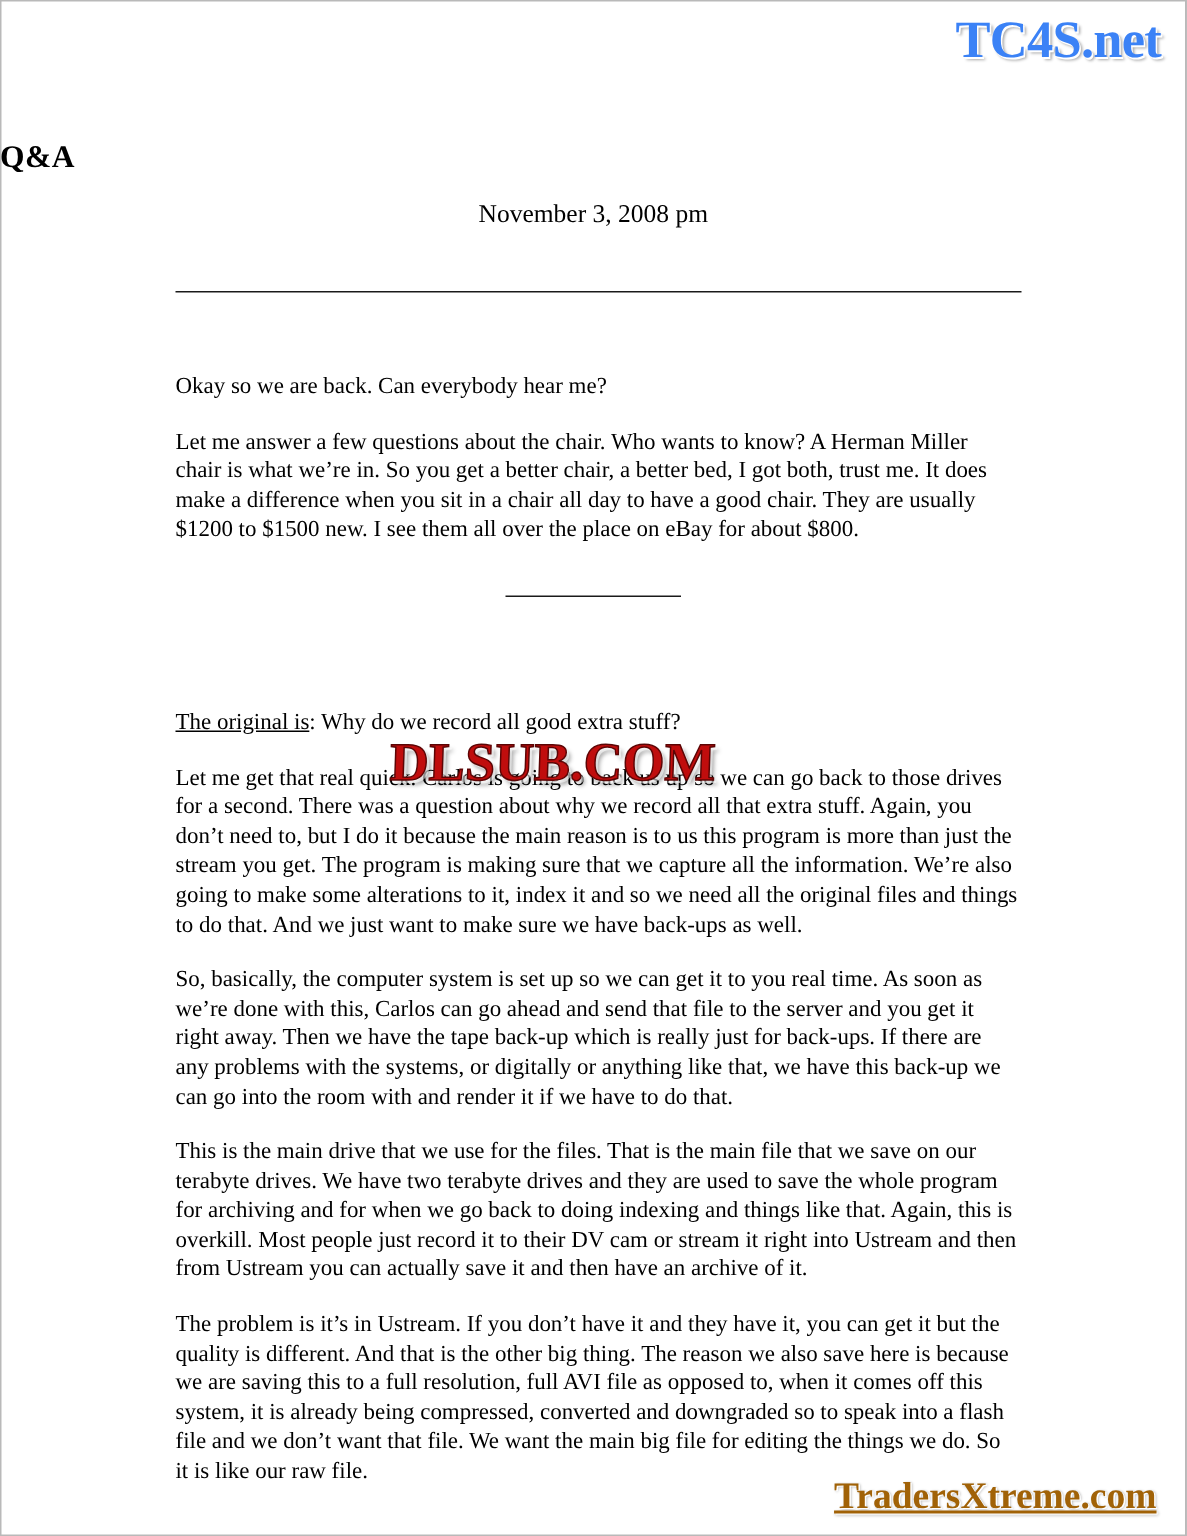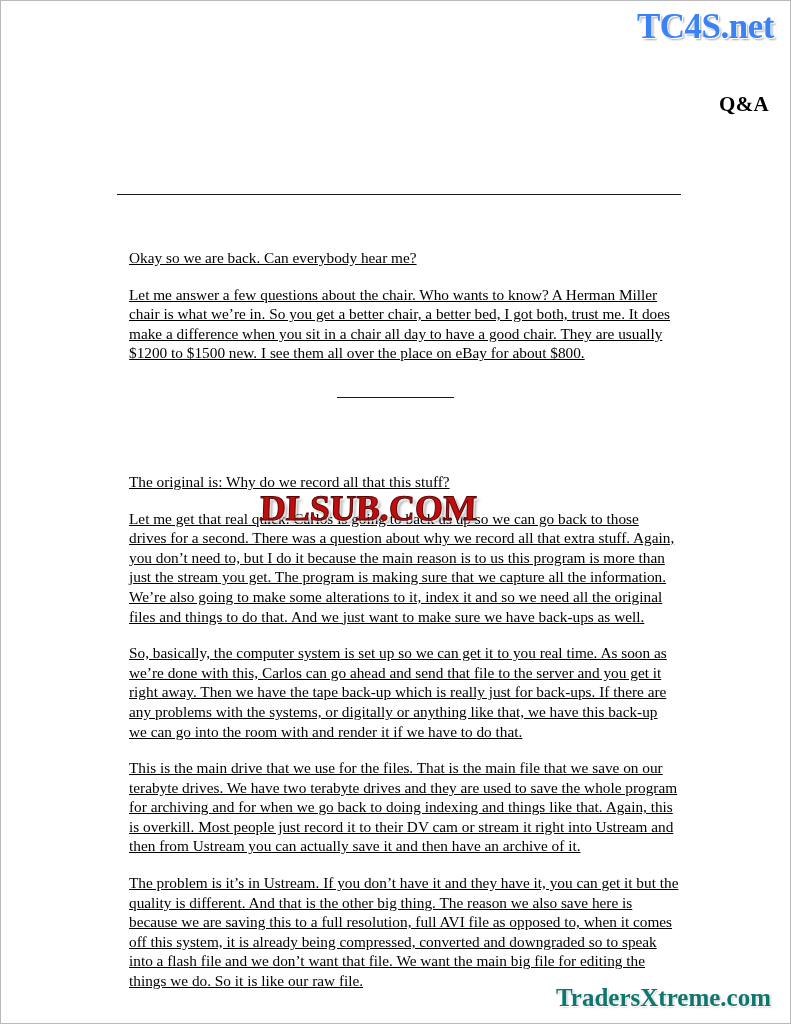--- a/index.html
+++ b/index.html
@@ -42,23 +42,24 @@
   }
 
   
   .wm-bottom {
     position: absolute;
     right: 20px;
     bottom: 12px;
     font-family: "Liberation Serif", serif;
     font-weight: bold;
     font-size: 25px;
-    color: #0f766e;
+    color: #a16207;
     text-shadow: 1px 1px 0 #ffffff, 1px 1px 2px rgba(0,0,0,0.4);
     white-space: nowrap;
+    text-decoration: underline;
   }
 
   
   .wm-center {
     position: absolute;
     left: 260px;
     top: 487px;
     font-family: "Liberation Serif", serif;
     font-weight: bold;
     font-style: normal;
@@ -69,25 +70,24 @@
     text-shadow: 2px 2px 0 rgba(255,255,255,0.55), 3px 3px 3px rgba(0,0,0,0.35);
     white-space: nowrap;
     transform: skewX(-2deg);
   }
 
   .doc-title {
     position: absolute;
     left: 0;
     top: 92px;
     width: 737px;
-    text-align: right;
+    text-align: left;
     font-size: 21px;
     font-weight: bold;
     letter-spacing: 0.3px;
-    padding-left: 32px;
   }
   .doc-date {
     position: absolute;
     left: 0;
     top: 133px;
     width: 791px;
     text-align: center;
     font-size: 17px;
   }
 
@@ -112,48 +112,48 @@
   .body {
     position: absolute;
     left: 117px;
     top: 248px;
     width: 562px;
     font-size: 15.3px;
     line-height: 19.6px;
     text-align: left;
   }
   .body p {
-    margin: 0 0 17px 12px;
-    text-decoration: underline;
+    margin: 0 0 17px 0;
   }
   .u {
     text-decoration: underline;
   }
   .spacer-block { height: 92px; }
 </style>
 </head>
 <body>
 
 <div class="page">
   <div class="page-border"></div>
 
   <div class="wm-top">TC4S.net</div>
 
   <div class="doc-title">Q&amp;A</div>
+  <div class="doc-date">November 3, 2008 pm</div>
 
   <div class="hrule"></div>
   <div class="short-rule"></div>
 
   <div class="body">
     <p>Okay so we are back. Can everybody hear me?</p>
     <p>Let me answer a few questions about the chair. Who wants to know? A Herman Miller chair is what we’re in. So you get a better chair, a better bed, I got both, trust me. It does make a difference when you sit in a chair all day to have a good chair. They are usually $1200 to $1500 new. I see them all over the place on eBay for about $800.</p>
 
     <div class="spacer-block"></div>
 
-    <p><span class="u">The original is</span><span>: Why do we record all that this stuff?</span></p>
+    <p><span class="u">The original is</span><span>: Why do we record all good extra stuff?</span></p>
 
     <p>Let me get that real quick. Carlos is going to back us up so we can go back to those drives for a second. There was a question about why we record all that extra stuff. Again, you don’t need to, but I do it because the main reason is to us this program is more than just the stream you get. The program is making sure that we capture all the information. We’re also going to make some alterations to it, index it and so we need all the original files and things to do that. And we just want to make sure we have back-ups as well.</p>
     <p>So, basically, the computer system is set up so we can get it to you real time. As soon as we’re done with this, Carlos can go ahead and send that file to the server and you get it right away. Then we have the tape back-up which is really just for back-ups. If there are any problems with the systems, or digitally or anything like that, we have this back-up we can go into the room with and render it if we have to do that.</p>
     <p>This is the main drive that we use for the files. That is the main file that we save on our terabyte drives. We have two terabyte drives and they are used to save the whole program for archiving and for when we go back to doing indexing and things like that. Again, this is overkill. Most people just record it to their DV cam or stream it right into Ustream and then from Ustream you can actually save it and then have an archive of it.</p>
     <p>The problem is it’s in Ustream. If you don’t have it and they have it, you can get it but the quality is different. And that is the other big thing. The reason we also save here is because we are saving this to a full resolution, full AVI file as opposed to, when it comes off this system, it is already being compressed, converted and downgraded so to speak into a flash file and we don’t want that file. We want the main big file for editing the things we do. So it is like our raw file.</p>
   </div>
 
   <div class="wm-center">DLSUB.COM</div>
   <div class="wm-bottom">TradersXtreme.com</div>
 </div>

